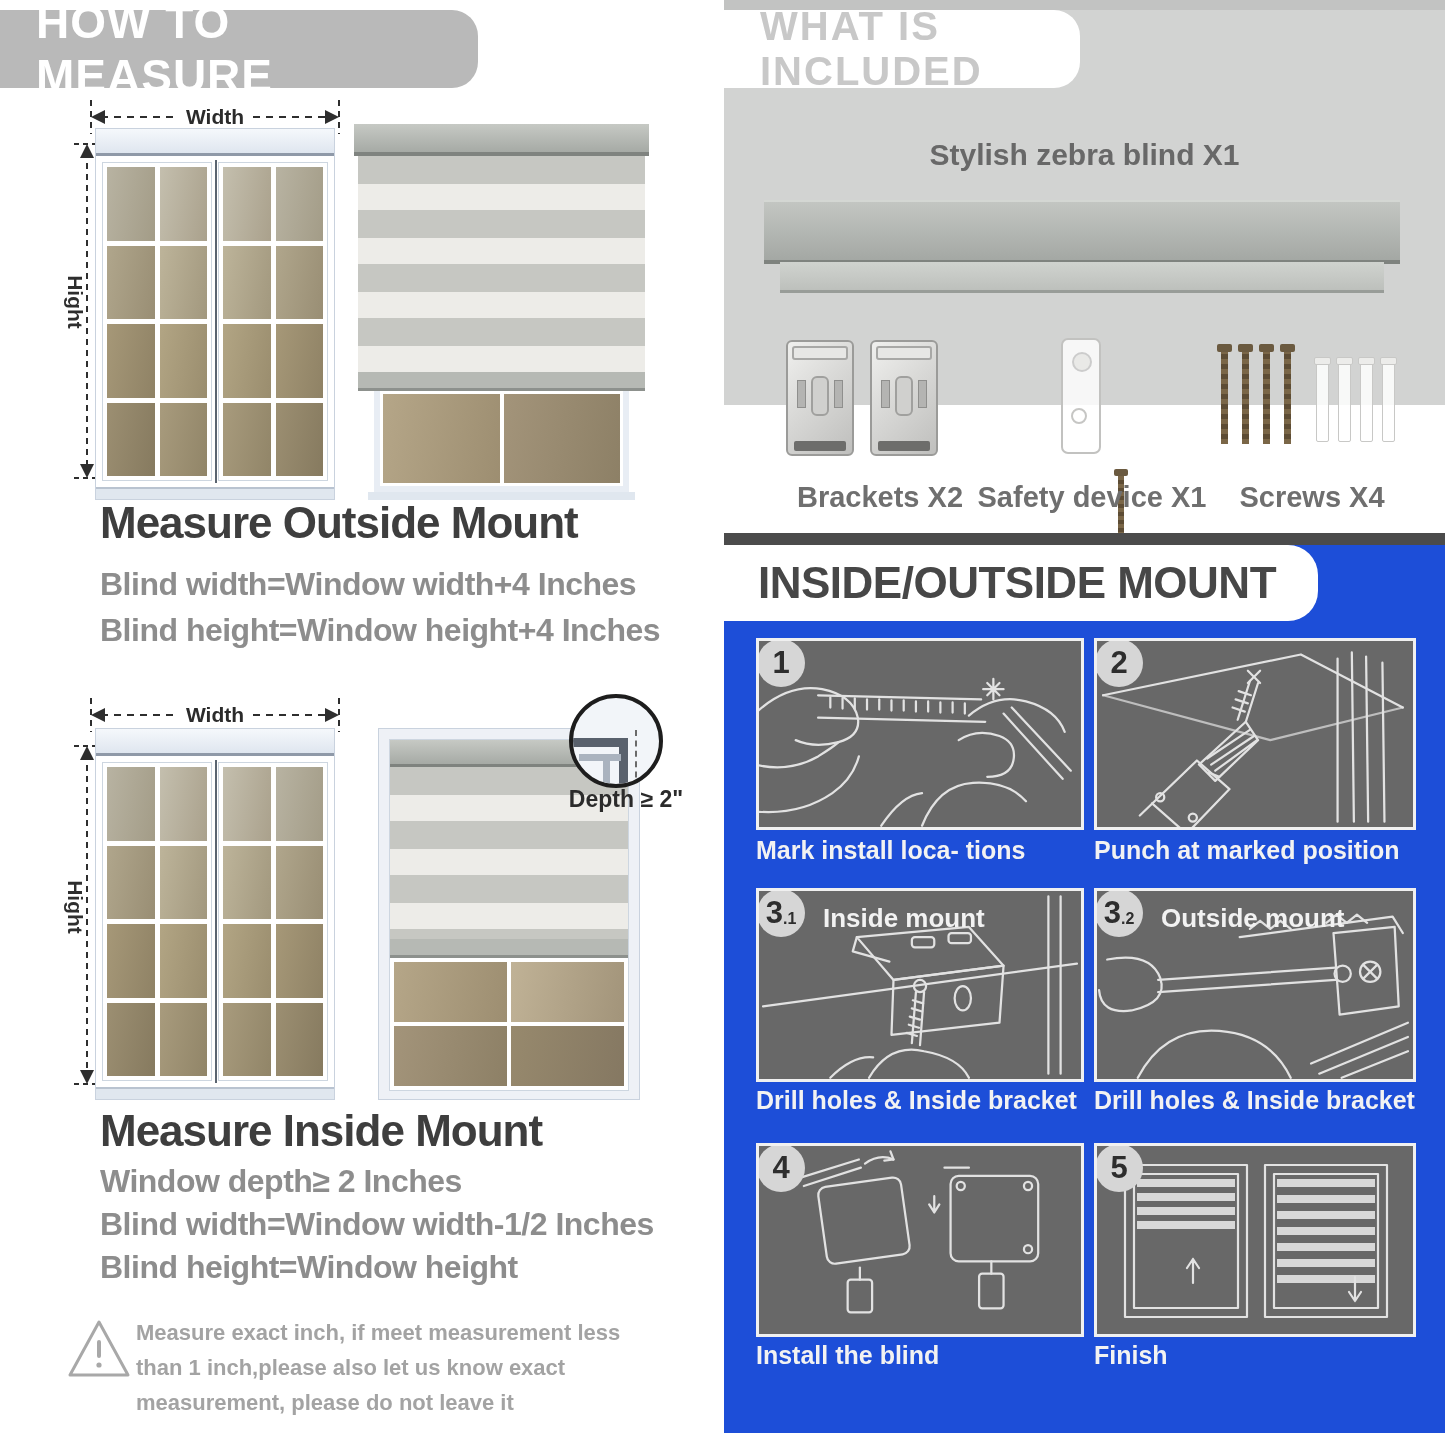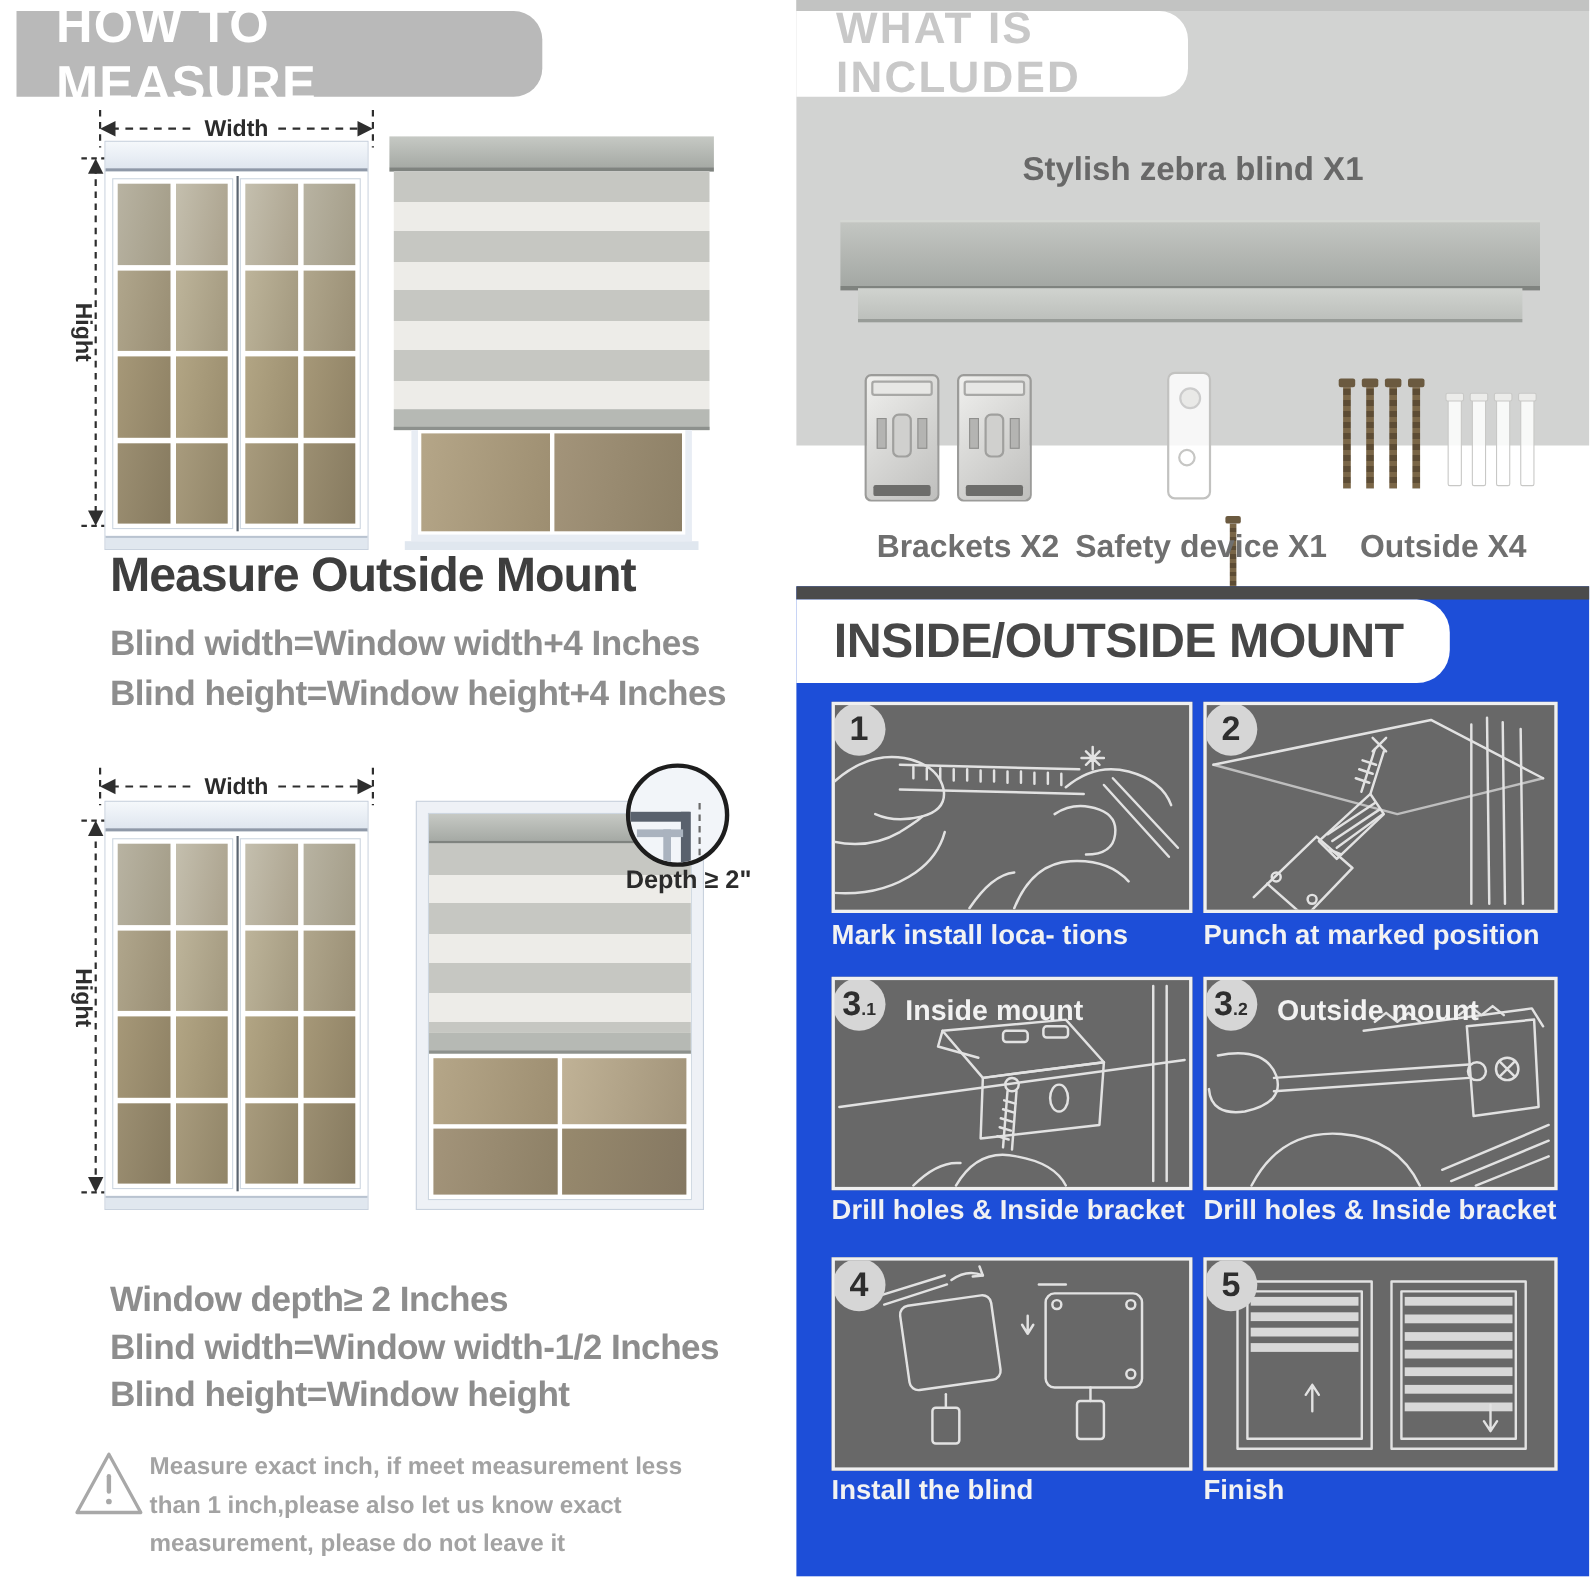--- a/index.html
+++ b/index.html
@@ -2,21 +2,21 @@
 <html><head>
 <meta charset="utf-8">
 <style>
   html,body{margin:0;padding:0;background:#ffffff;}
   .canvas{position:relative;width:1445px;height:1445px;background:#ffffff;overflow:hidden;
           font-family:"Liberation Sans","DejaVu Sans",sans-serif;}
   .abs{position:absolute;}
 
   
   .hdr-left{left:0;top:10px;width:478px;height:78px;background:#b9b9b9;
-            border-radius:0 26px 26px 0;display:flex;align-items:center;margin-left:15px;}
+            border-radius:0 26px 26px 0;display:flex;align-items:center;}
   .hdr-left span{color:#ffffff;font-size:46px;font-weight:700;letter-spacing:1px;padding-left:36px;}
 
   .title{left:100px;font-size:44px;font-weight:700;color:#3e3e3e;letter-spacing:-1px;}
   .subline{left:100px;font-size:32px;font-weight:700;color:#8d8d8d;letter-spacing:-0.5px;}
 
   .hlabel{width:70px;text-align:center;transform:rotate(90deg);font-size:21px;font-weight:700;color:#2e2e2e;}
 
   
   .window{background:#eef1f6;border:1px solid #c9d2de;display:flex;flex-direction:column;box-sizing:border-box;}
   .lintel{height:24px;background:linear-gradient(#f5f8fb,#dfe6ef);border-bottom:3px solid #8f99a8;}
@@ -245,20 +245,21 @@
 
   <div class="abs depthcircle" style="left:569px;top:694px">
     <div class="dc-l1"></div>
       <div class="dc-l2"></div>
       <div class="dc-l3"></div>
       <div class="dc-l4"></div>
       <div class="dc-dash"></div>
   </div>
   <div class="abs depthlabel" style="left:556px;top:786px;width:140px;text-align:center">Depth ≥ 2"</div>
 
+  <div class="abs title" style="top:1106px">Measure Inside Mount</div>
   <div class="abs subline" style="top:1163px">Window depth≥ 2 Inches</div>
   <div class="abs subline" style="top:1206px">Blind width=Window width-1/2 Inches</div>
   <div class="abs subline" style="top:1249px">Blind height=Window height</div>
 
   <svg class="abs warntri" style="left:66px;top:1318px" width="66" height="62" viewBox="0 0 66 62">
     <path d="M33 4 L62 57 H4 Z"></path>
     <rect class="bang" x="31" y="22" width="4" height="18" rx="2"></rect>
     <circle class="bang" cx="33" cy="47" r="2.6"></circle>
   </svg>
   <div class="abs" style="left:136px;top:1315px">
@@ -308,21 +309,21 @@
     </div>
     <div class="abs iconrow" style="left:592px;top:362px;gap:9px">
       <div class="anchor"></div>
       <div class="anchor"></div>
       <div class="anchor"></div>
       <div class="anchor"></div>
     </div>
 
     <div class="abs itemlabel" style="left:16px;top:466px;width:280px">Brackets X2</div>
     <div class="abs itemlabel" style="left:248px;top:466px;width:240px">Safety device X1</div>
-    <div class="abs itemlabel" style="left:498px;top:466px;width:180px">Outside X4</div>
+    <div class="abs itemlabel" style="left:498px;top:466px;width:180px">Screws X4</div>
   </div>
 
   <div class="abs right-bottom">
     <div class="abs rb-strip"></div>
     <div class="abs hdr-mount">
       <span>INSIDE/OUTSIDE MOUNT</span>
     </div>
 
     <div class="abs panel" style="left:32px;top:105px;width:322px;height:186px">
       <svg class="art" viewBox="0 0 316 180">

